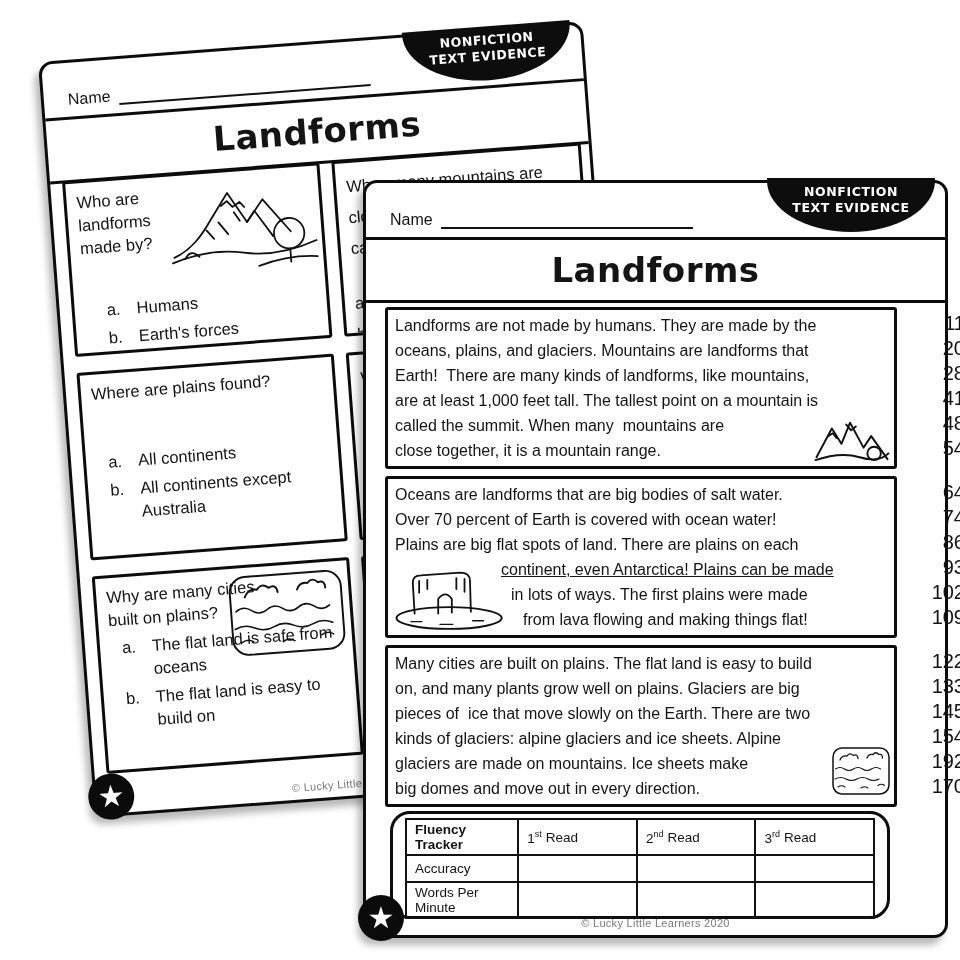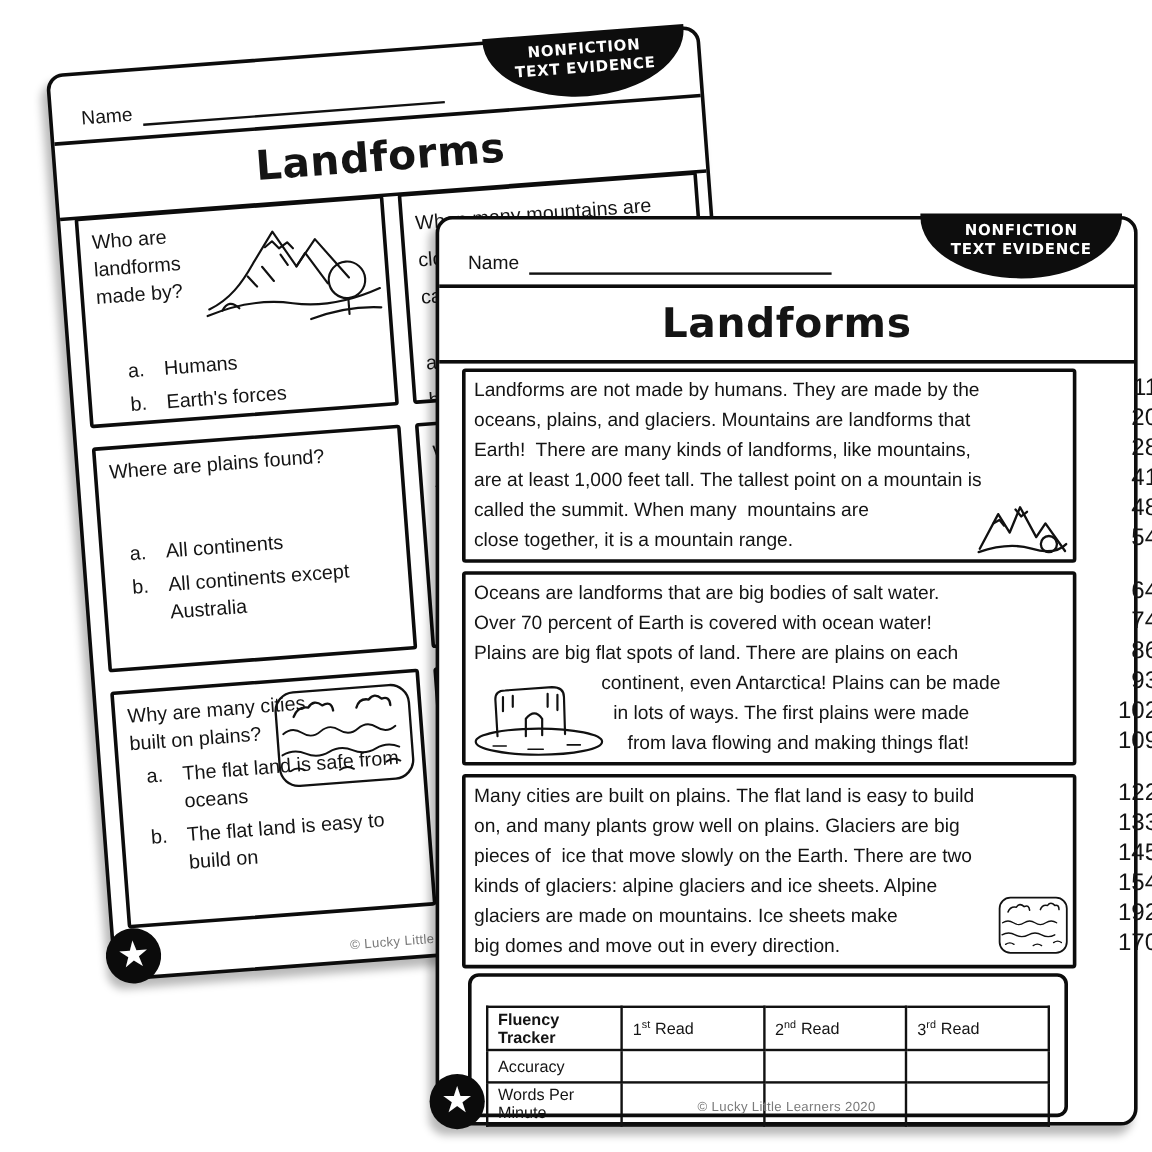--- a/index.html
+++ b/index.html
@@ -74,29 +74,29 @@
   .front-page{left:363px;top:180px;width:579px;height:752px;z-index:3;}
   .passages{position:absolute;left:19px;top:124px;}
   .p-row{display:flex;margin-bottom:7px;gap:28px;}
   .pbox{
     width:492px;border:3px solid #0c0c0c;border-radius:3px;padding:3px 7px;
     position:relative;background:#fff;
   }
   .pline{font-size:16px;line-height:25px;white-space:pre;}
   .counts{width:40px;text-align:right;padding-top:4px;}
   .count{font-size:20px;line-height:25px;}
-  .pbox-2 .pline:nth-child(4){padding-left:106px;}
+  .pbox-2 .pline:nth-child(4){padding-left:106px;text-decoration:underline;}
   .pbox-2 .pline:nth-child(5){padding-left:116px;}
   .pbox-2 .pline:nth-child(6){padding-left:128px;}
   .p1-icon{position:absolute;right:3px;bottom:3px;}
   .p2-icon{position:absolute;left:3px;bottom:2px;}
   .p3-icon{position:absolute;right:3px;bottom:8px;}
   .tracker-wrap{
-    position:absolute;left:24px;top:628px;width:500px;height:120px;
-    border:3px solid #0c0c0c;border-radius:9px;padding:24px 12px;box-sizing:border-box;
+    position:absolute;left:24px;top:628px;width:500px;height:108px;
+    border:3px solid #0c0c0c;border-radius:20px;padding:4px 12px;box-sizing:border-box;
   }
   .tracker-table{width:100%;border-collapse:collapse;table-layout:fixed;}
   .tracker-table td{
     border:2px solid #111;font-size:13.5px;padding:2px 8px;height:21px;vertical-align:middle;
   }
   .tracker-table td.th1{font-weight:700;}
   .tracker-table col.c1{width:24%;}
   sup{font-size:9px;}
   .read-word{margin-left:4px;}
   

